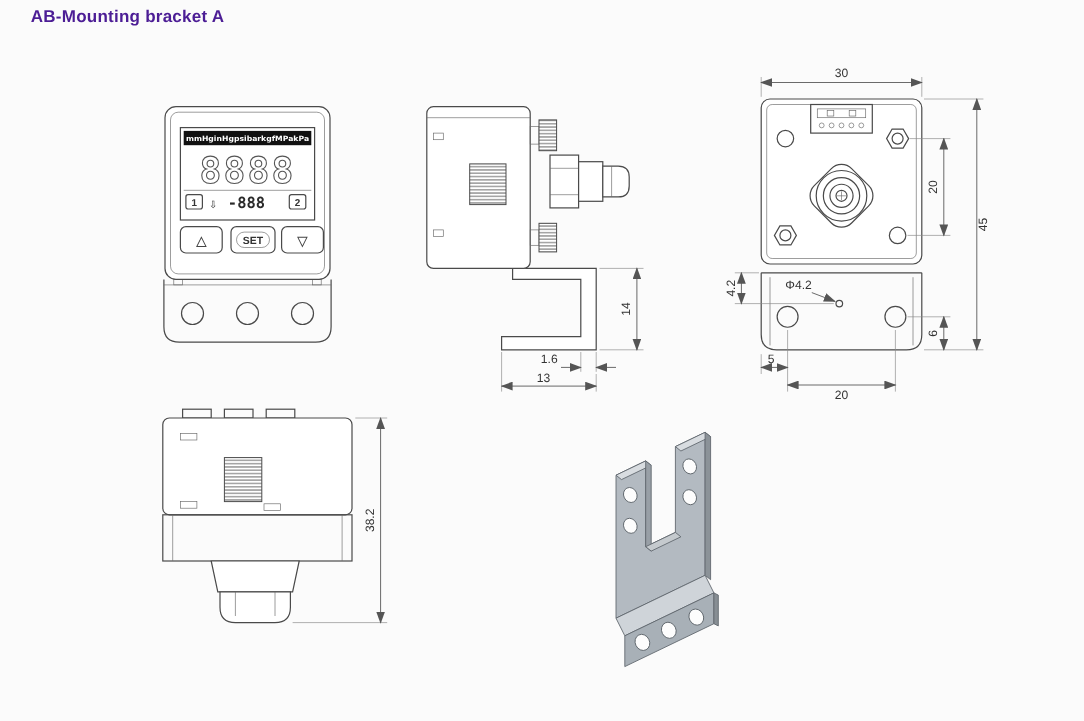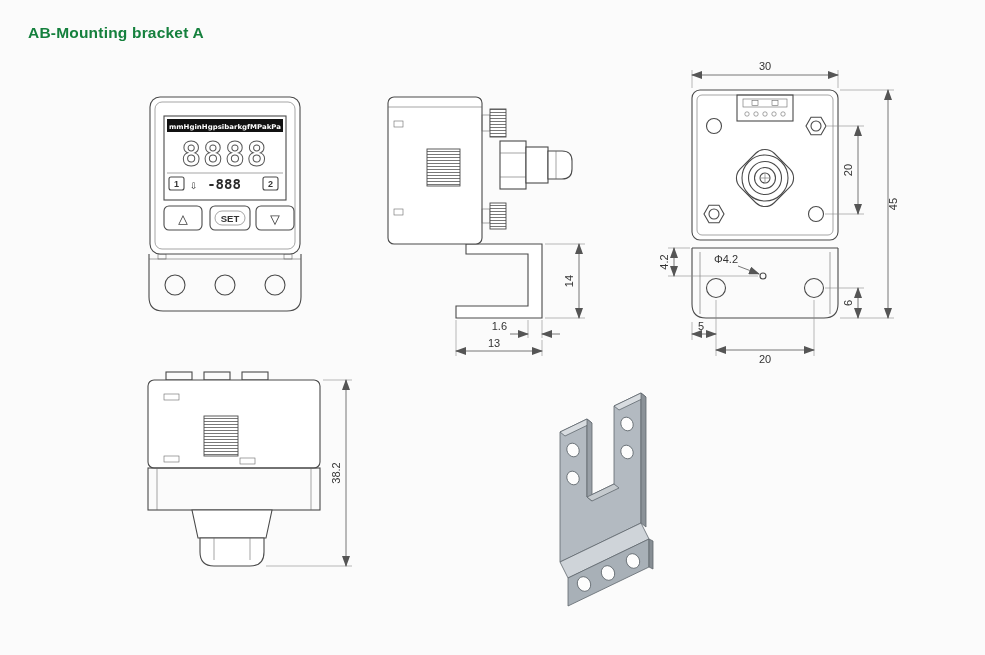--- a/index.html
+++ b/index.html
@@ -3,22 +3,22 @@
 <meta charset="utf-8">
 <style>
   html,body{margin:0;padding:0;}
   body{
     width:985px;height:655px;position:relative;
     background:#fbfbfb;
     font-family:"Liberation Sans", sans-serif;
     overflow:hidden;
   }
   .page-title{
-    position:absolute;left:28px;top:24px;
-    font-size:15.5px;font-weight:600;color:#15803d;
+    position:absolute;left:28px;top:7px;
+    font-size:15.5px;font-weight:600;color:#4c1d95;
     letter-spacing:0.2px;
   }
   svg{position:absolute;left:0;top:0;}
   .ln{stroke:#4a4a4a;stroke-width:1.1;fill:none;}
   .lnf{stroke:#4a4a4a;stroke-width:1.1;fill:#ffffff;}
   .thin{stroke:#6a6a6a;stroke-width:0.6;fill:none;}
   .dim{stroke:#555555;stroke-width:0.8;fill:none;}
   .ext{stroke:#8a8a8a;stroke-width:0.6;fill:none;}
   .dimtxt{font-family:"Liberation Sans",sans-serif;font-size:11px;fill:#333;}
   .units{font-family:"DejaVu Sans",sans-serif;font-size:6.5px;font-weight:bold;fill:#fff;}

